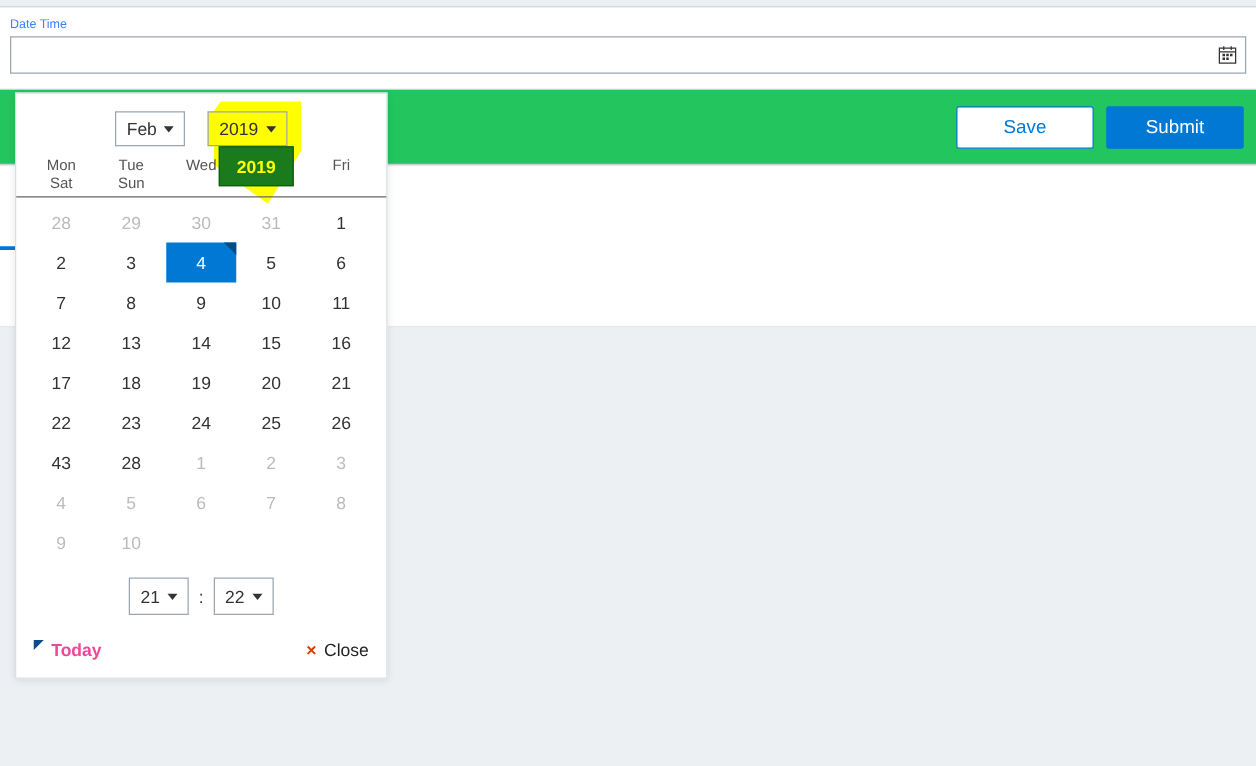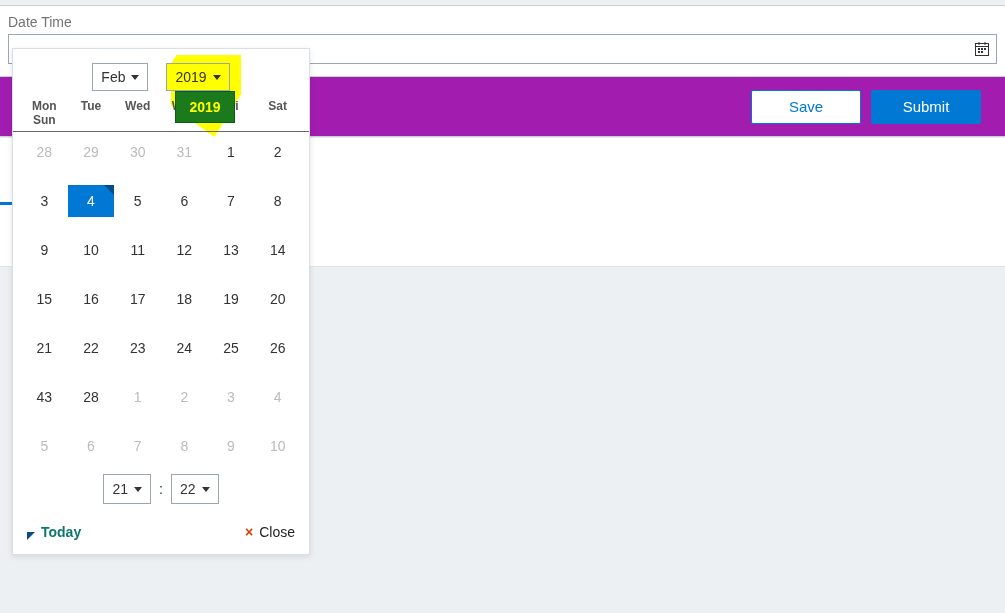--- a/index.html
+++ b/index.html
@@ -20,22 +20,22 @@
     height: 6px;
     background: #edf0f3;
     border-bottom: 1px solid #c7d0d9;
   }
   .form-row {
     background: #fff;
     padding: 8px 8px 12px 8px;
     border-bottom: 1px solid #c7d0d9;
   }
   .field-label {
-    font-size: 14px;
-    color: #737373;
+    font-size: 10px;
+    color: #3b82f6;
     margin-bottom: 4px;
   }
   .dt-input-wrap {
     display: flex;
     align-items: center;
     height: 30px;
     border: 1px solid #9aa7b3;
     background: #fff;
     padding: 0 6px;
   }
@@ -45,23 +45,23 @@
     outline: none;
     height: 26px;
     font-size: 14px;
   }
   .cal-icon {
     width: 16px;
     height: 16px;
     display: inline-block;
   }
   .action-bar {
-    background: #a21caf;
+    background: #22c55e;
     border-bottom: 1px solid #c7d0d9;
-    padding: 12px 24px;
+    padding: 12px 10px;
     display: flex;
     justify-content: flex-end;
     gap: 10px;
     height: 60px;
     align-items: center;
   }
   .btn {
     height: 34px;
     min-width: 110px;
     padding: 0 20px;
@@ -95,21 +95,21 @@
     position: absolute;
     left: 0; top: 50%;
     width: 14px; height: 3px;
     background: #0078d4;
   }
 
   
   .datepicker {
     position: absolute;
     left: 12px;
-    top: 48px;
+    top: 74px;
     width: 298px;
     background: #fff;
     border: 1px solid #d9dfe4;
     box-shadow: 0 2px 6px rgba(0,0,0,0.1);
     padding-bottom: 2px;
     z-index: 10;
   }
   .dp-header {
     display: flex;
     justify-content: center;
@@ -161,37 +161,36 @@
     font-weight: 600;
     display: flex;
     align-items: center;
     justify-content: center;
     z-index: 3;
     border: 1px solid #0f5c0f;
     cursor: pointer;
   }
   .dp-dow-row {
     display: grid;
-    grid-template-columns: repeat(6, 1fr);
+    grid-template-columns: repeat(5, 1fr);
     border-bottom: 1px solid #666;
     padding: 0 8px 4px 8px;
     position: relative;
     z-index: 2;
-    font-weight: bold;
   }
   .dp-dow {
     text-align: center;
     font-size: 12px;
     color: #555;
   }
   .dp-grid {
     display: grid;
-    grid-template-columns: repeat(6, 1fr);
+    grid-template-columns: repeat(5, 1fr);
     padding: 4px 8px 6px 8px;
-    row-gap: 17px;
+    row-gap: 0;
     position: relative;
     z-index: 2;
   }
   .dp-cell {
     height: 32px;
     display: flex;
     align-items: center;
     justify-content: center;
     font-size: 14px;
     color: #333;
@@ -222,23 +221,23 @@
   .dp-time .dp-select { height: 30px; }
   .dp-footer {
     display: flex;
     justify-content: space-between;
     align-items: center;
     padding: 10px 14px 12px 14px;
     font-size: 14px;
   }
   .dp-today {
     display: inline-flex;
-    align-items: flex-end;
+    align-items: flex-start;
     gap: 6px;
-    color: #0f766e;
+    color: #ec4899;
     cursor: pointer;
     font-weight: 600;
   }
   .dp-today .tri {
     width: 0; height: 0;
     border-top: 8px solid #0a4a8d;
     border-right: 8px solid transparent;
     transform: rotate(0deg);
   }
   .dp-close {

